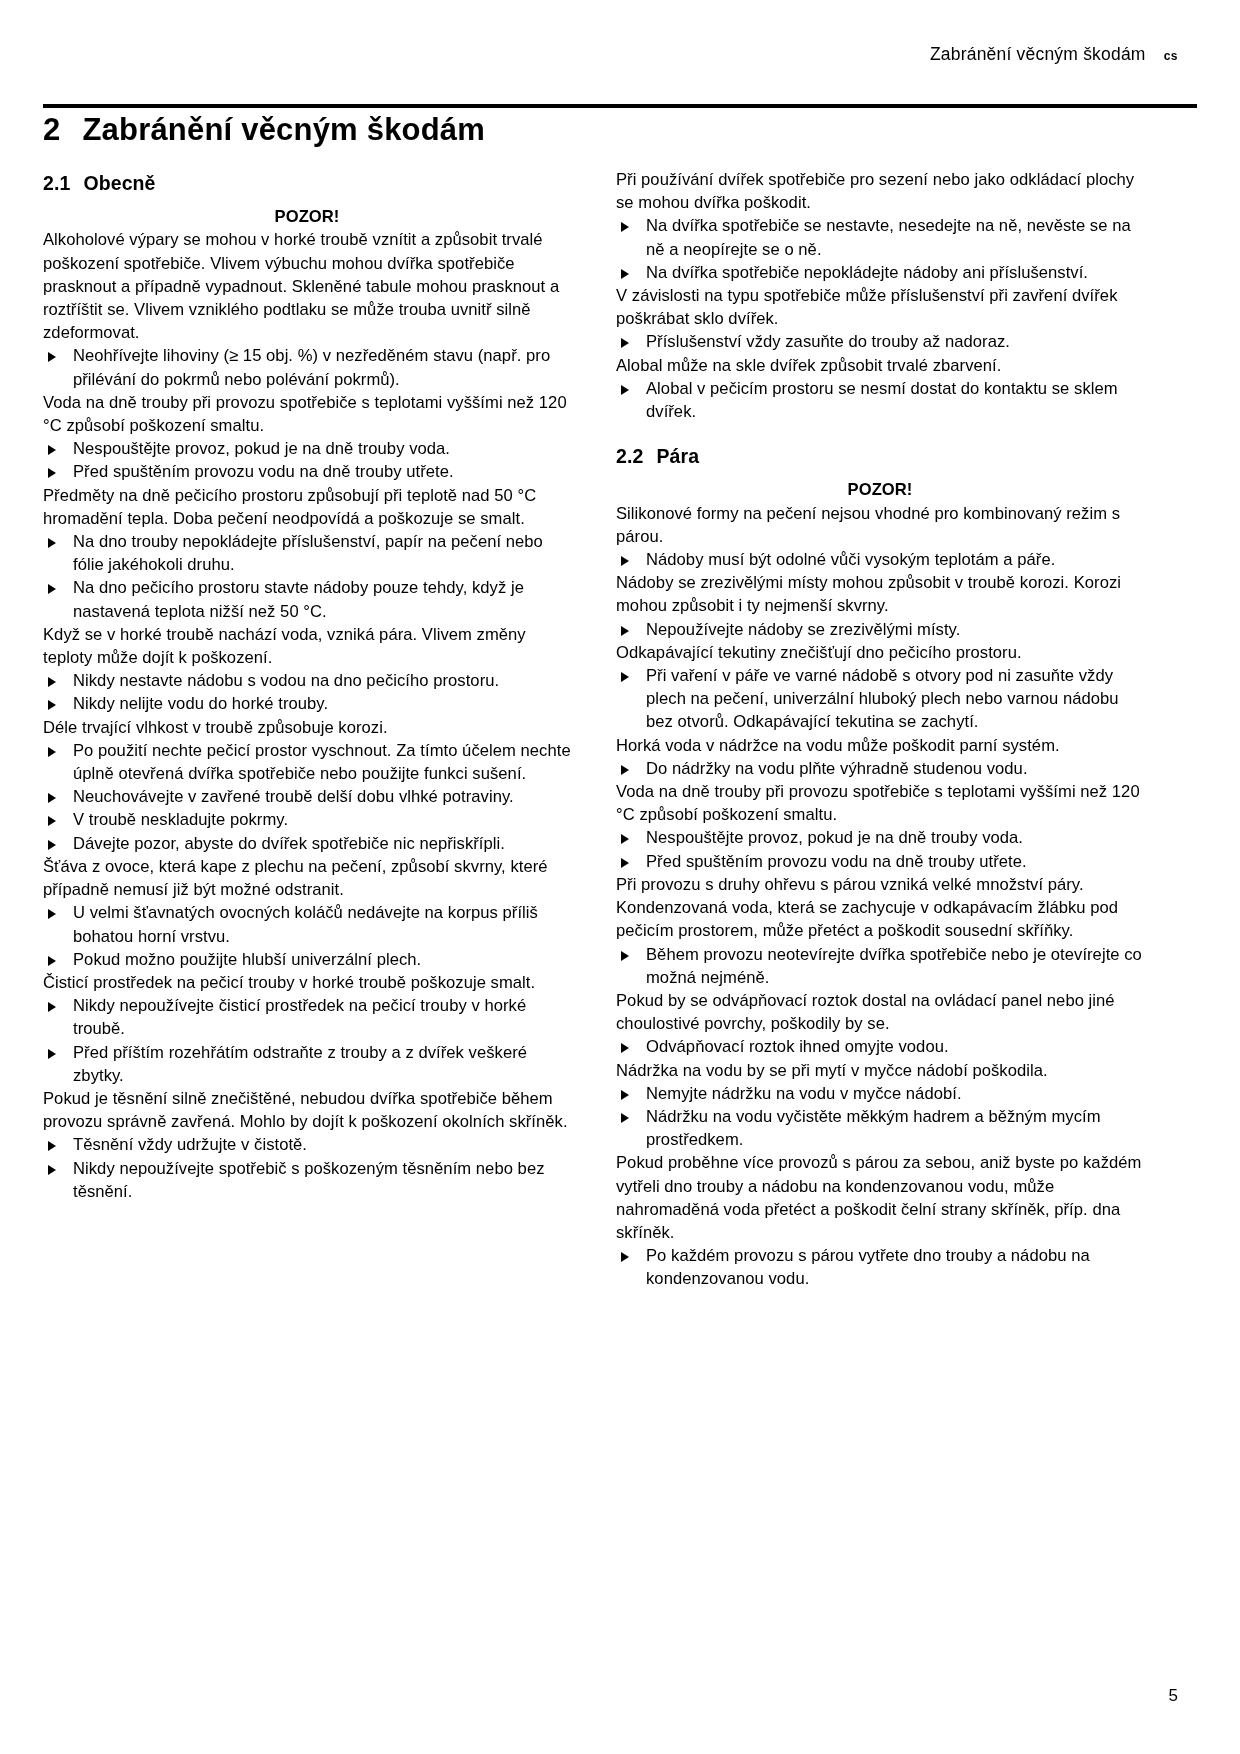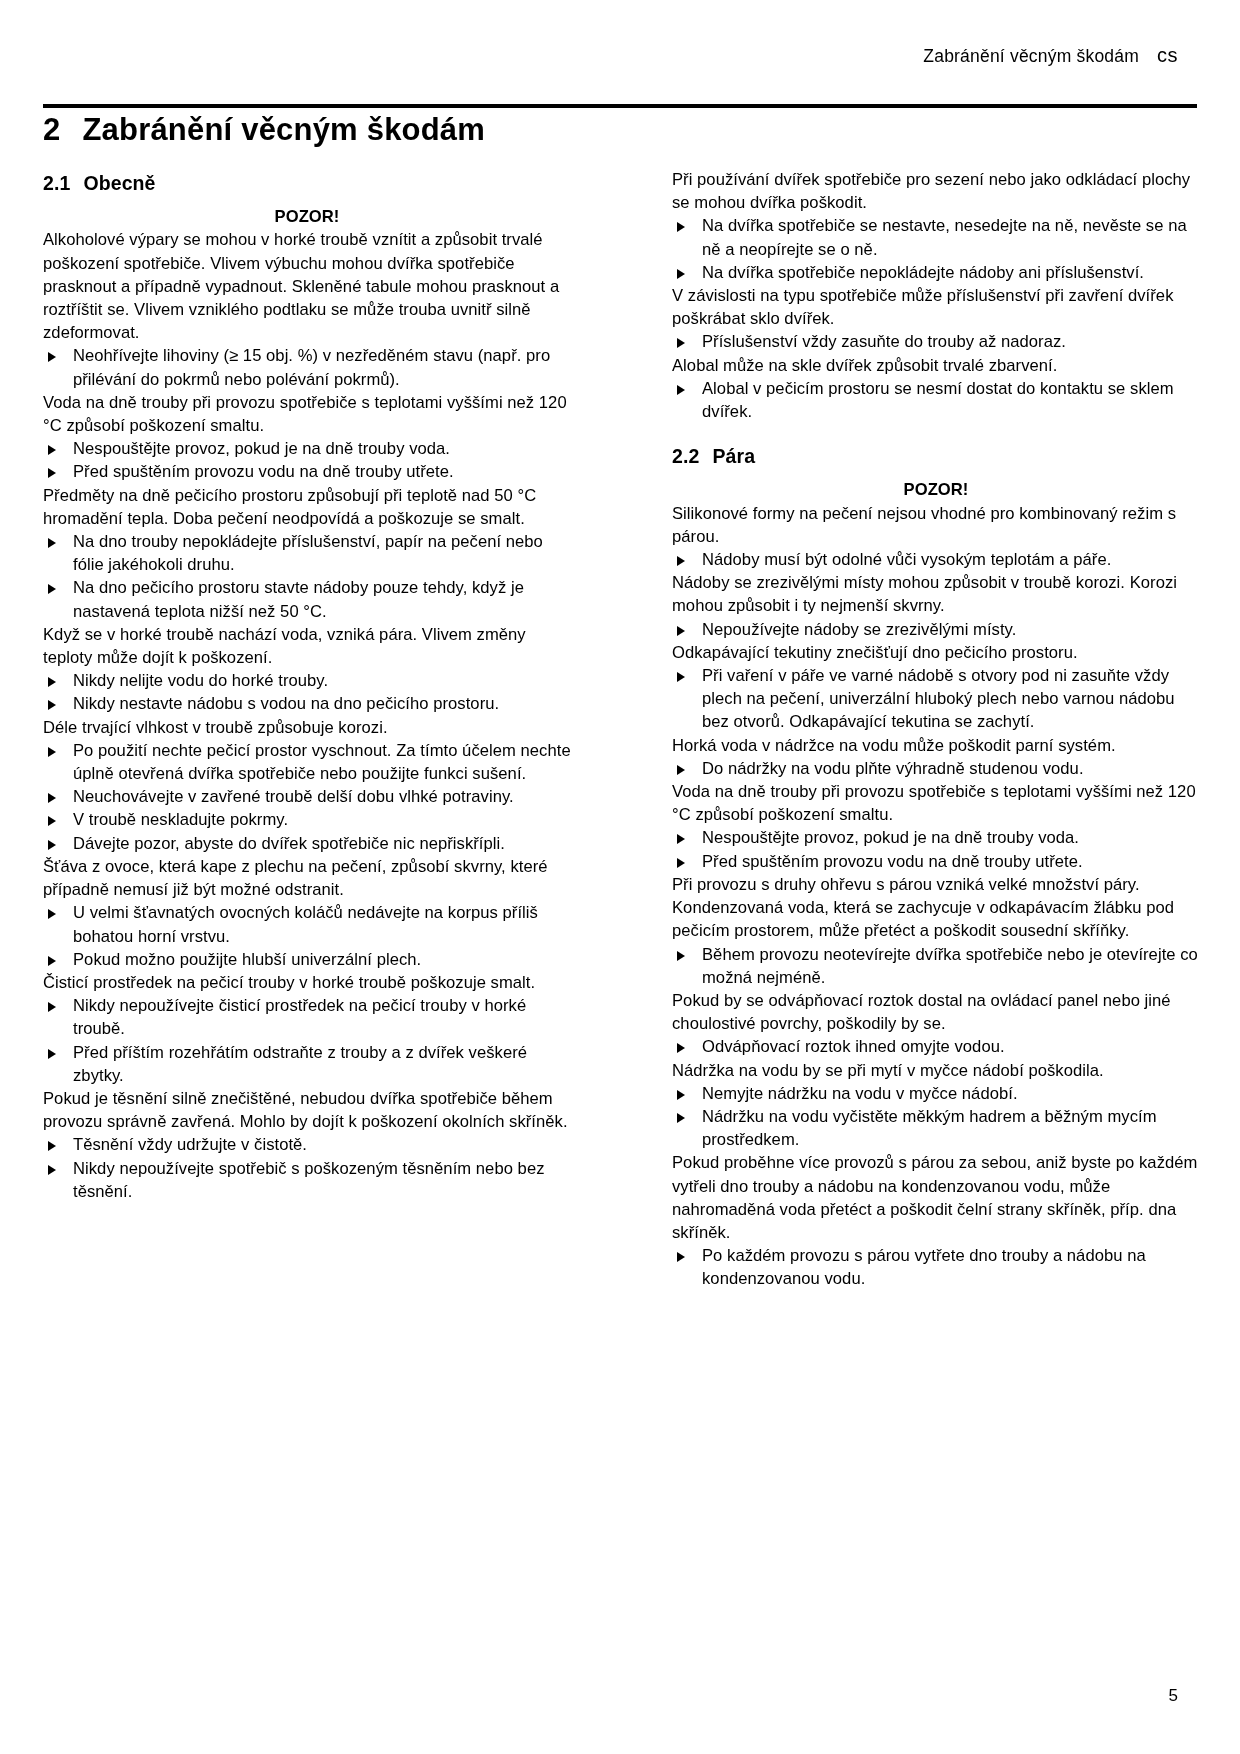--- a/index.html
+++ b/index.html
@@ -28,21 +28,21 @@
     position: absolute;
     top: 44px;
     right: 62px;
     display: flex;
     align-items: baseline;
     gap: 18px;
     font-size: 17.5px;
     letter-spacing: 0.2px;
   }
   .header-title { color: #000; }
-  .header-lang { font-weight: normal; font-size: 20px; letter-spacing: 0.5px; }
+  .header-lang { font-weight: bold; font-size: 12px; letter-spacing: 0.5px; }
 
   
   .rule {
     position: absolute;
     left: 43px;
     top: 104px;
     width: 1154px;
     height: 4px;
     background: #000;
   }
@@ -60,21 +60,21 @@
   
   .col {
     position: absolute;
     top: 168px;
     width: 528px;
     font-size: 16.6px;
     line-height: 23.2px;
     letter-spacing: 0.05px;
   }
   .col-left  { left: 43px; }
-  .col-right { left: 672px; }
+  .col-right { left: 616px; }
 
   h2.sec {
     font-size: 19.5px;
     font-weight: bold;
     margin: 4px 0 10px 0;
     letter-spacing: 0.1px;
     display: flex;
     gap: 13px;
   }
   h2.sec.spaced { margin-top: 22px; }
@@ -146,22 +146,22 @@
         <li>Nespouštějte provoz, pokud je na dně trouby voda.</li>
         <li>Před spuštěním provozu vodu na dně trouby utřete.</li>
       </ul>
       <p class="para">Předměty na dně pečicího prostoru způsobují při teplotě nad 50 °C hromadění tepla. Doba pečení neodpovídá a poškozuje se smalt.</p>
       <ul class="bullets">
         <li>Na dno trouby nepokládejte příslušenství, papír na pečení nebo fólie jakéhokoli druhu.</li>
         <li>Na dno pečicího prostoru stavte nádoby pouze tehdy, když je nastavená teplota nižší než 50 °C.</li>
       </ul>
       <p class="para">Když se v horké troubě nachází voda, vzniká pára. Vlivem změny teploty může dojít k poškození.</p>
       <ul class="bullets">
+        <li>Nikdy nestavte nádobu s vodou na dno pečicího prostoru.</li>
         <li>Nikdy nelijte vodu do horké trouby.</li>
-        <li>Nikdy nestavte nádobu s vodou na dno pečicího prostoru.</li>
       </ul>
       <p class="para">Déle trvající vlhkost v troubě způsobuje korozi.</p>
       <ul class="bullets">
         <li>Po použití nechte pečicí prostor vyschnout. Za tímto účelem nechte úplně otevřená dvířka spotřebiče nebo použijte funkci sušení.</li>
         <li>Neuchovávejte v zavřené troubě delší dobu vlhké potraviny.</li>
         <li>V troubě neskladujte pokrmy.</li>
         <li>Dávejte pozor, abyste do dvířek spotřebiče nic nepřiskřípli.</li>
       </ul>
       <p class="para">Šťáva z ovoce, která kape z plechu na pečení, způsobí skvrny, které případně nemusí již být možné odstranit.</p>
       <ul class="bullets">

